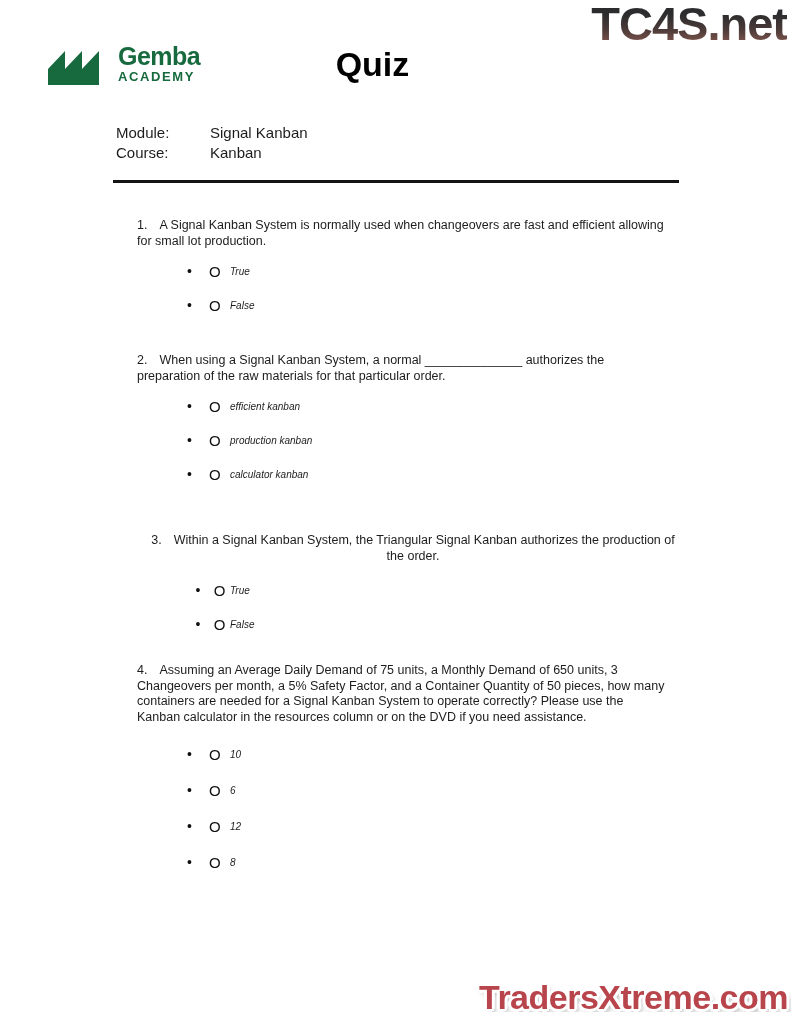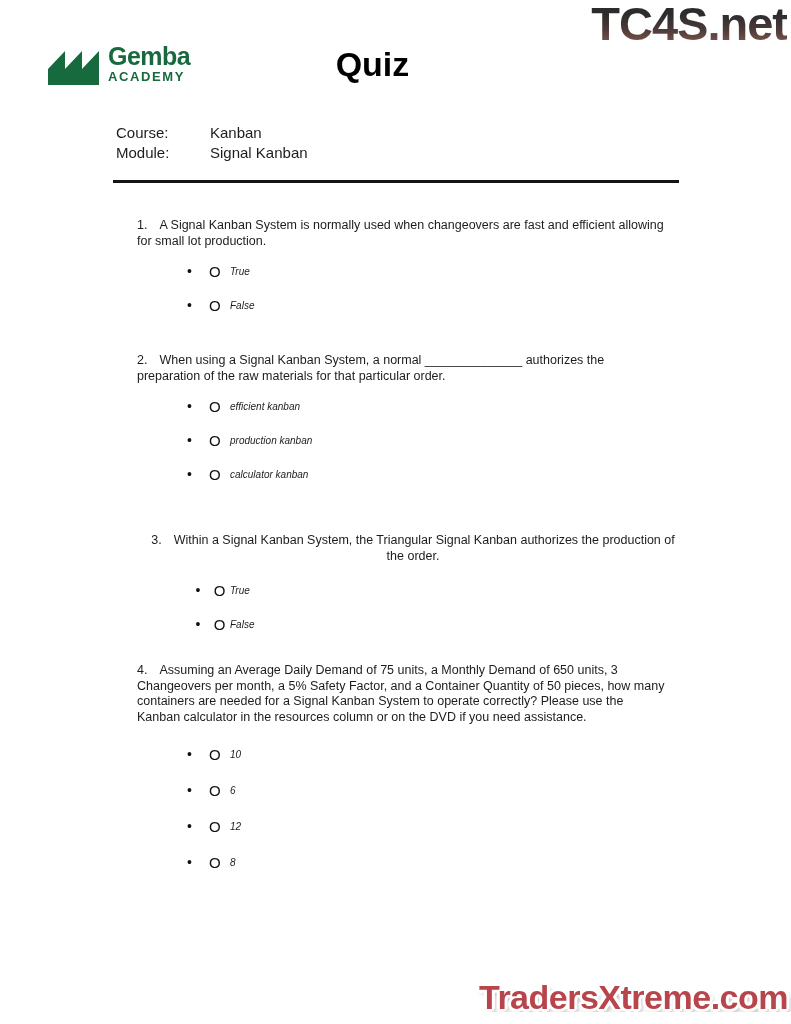--- a/index.html
+++ b/index.html
@@ -68,21 +68,21 @@
        3px  4px 5px rgba(150,150,150,0.8);
   }
 
   
   .logo {
     position: absolute;
     left: 48px;
     top: 43px;
     display: flex;
     align-items: flex-start;
-    gap: 8px;
+    gap: 18px;
   }
   .logo-icon { display: block; }
   .logo-text { display: flex; flex-direction: column; }
   .logo-name {
     font-size: 25px;
     font-weight: bold;
     color: #176a3e;
     line-height: 26px;
     letter-spacing: -0.5px;
   }
@@ -180,26 +180,26 @@
     <div class="logo-text">
       <div class="logo-name">Gemba</div>
       <div class="logo-sub">ACADEMY</div>
     </div>
   </div>
 
   <h1 class="title">Quiz</h1>
 
   <div class="meta">
     <div class="meta-row">
+      <span class="meta-label">Module:</span>
+      <span class="meta-value">Signal Kanban</span>
+    </div>
+    <div class="meta-row">
       <span class="meta-label">Course:</span>
       <span class="meta-value">Kanban</span>
-    </div>
-    <div class="meta-row">
-      <span class="meta-label">Module:</span>
-      <span class="meta-value">Signal Kanban</span>
     </div>
   </div>
 
   <div class="rule"></div>
 
   <section class="question q1">
     <p class="q-text">
       <span class="q-num">1.</span><span class="q-body">A Signal Kanban System is normally used when changeovers are fast and efficient allowing
 for small lot production.</span>
     </p>

